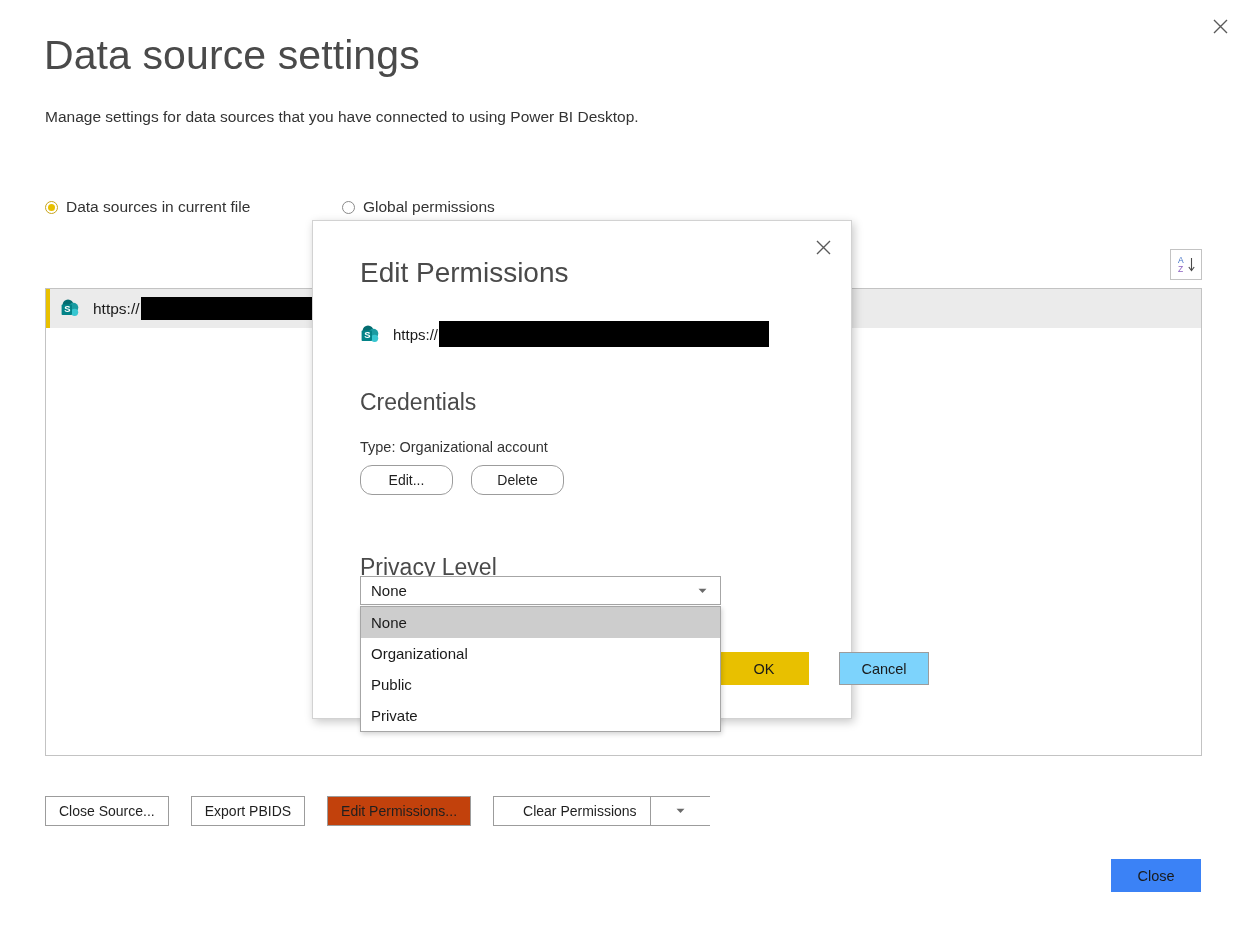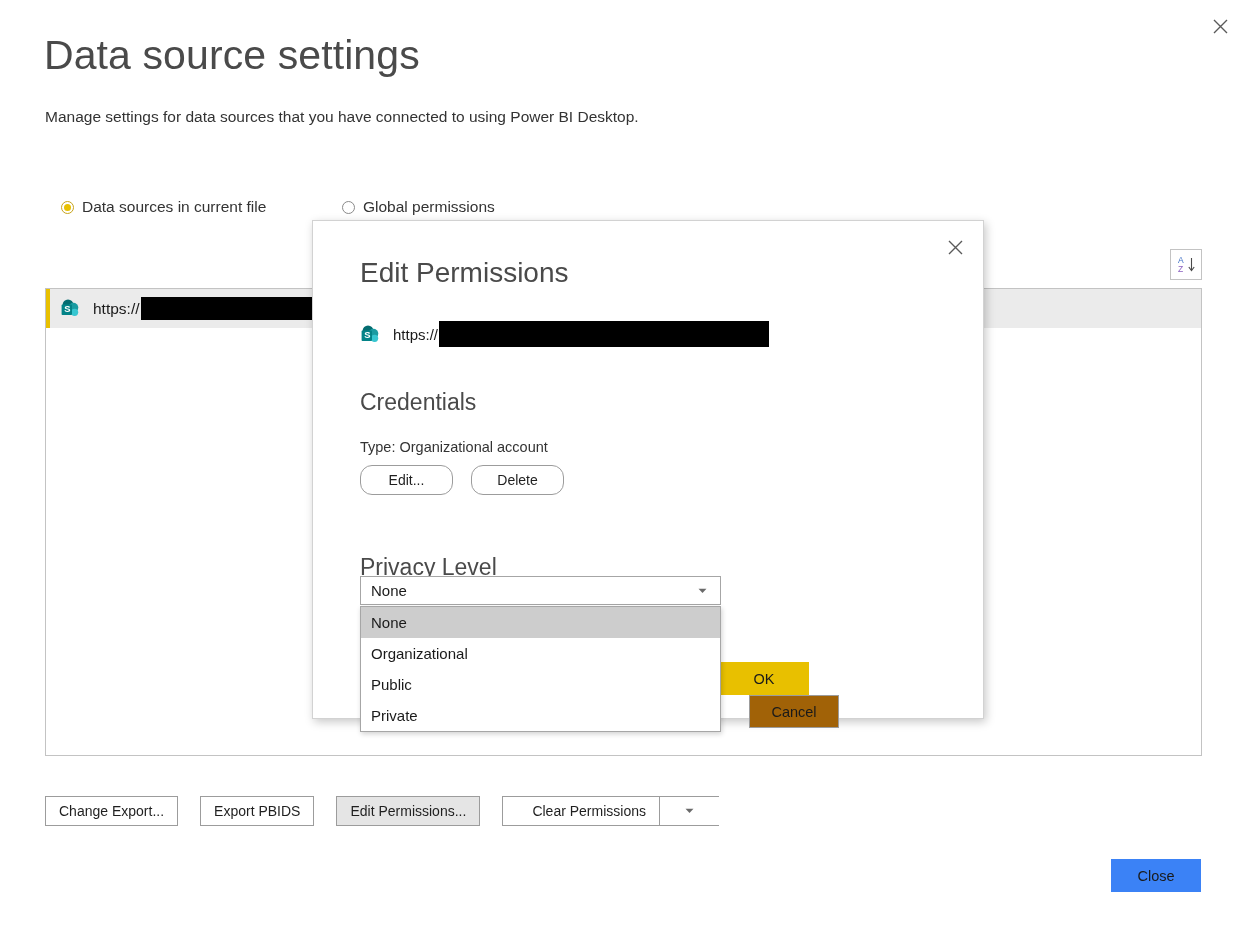--- a/index.html
+++ b/index.html
@@ -35,21 +35,21 @@
     position: absolute; left: 45px; top: 108px;
     font-size: 15.5px; color: #333333; white-space: nowrap;
   }
 
   
   .radio-row { position: absolute; left: 45px; top: 198px; }
   .radio-opt {
     position: absolute; display: flex; align-items: center;
     cursor: pointer; white-space: nowrap;
   }
-  .radio-opt.first { left: 16px; top: 0; }
+  .radio-opt.first { left: 0; top: 0; }
   .radio-opt.second { left: 297px; top: 0; }
   .rb {
     width: 13px; height: 13px; border-radius: 50%;
     border: 1px solid #8a8a8a; background: #fff;
     display: inline-block; position: relative; margin-right: 8px;
     flex: none;
   }
   .rb.checked { border-color: #c8a41c; }
   .rb.checked::after {
     content: ""; position: absolute; left: 50%; top: 50%;
@@ -111,42 +111,42 @@
   .toolbar { position: absolute; left: 45px; top: 796px; display: flex; align-items: flex-start; }
   .btn {
     height: 30px; min-width: 60px;
     border: 1px solid #9c9c9c; background: #ffffff;
     font-family: "Liberation Sans", sans-serif;
     font-size: 14px; color: #1f1f1f;
     padding: 0 13px; cursor: pointer;
     display: inline-flex; align-items: center; justify-content: center;
     white-space: nowrap;
   }
-  .btn.pressed { background: #e5e5e5; }
+  .btn.pressed { background: #c2410c; }
   .btn + .btn { margin-left: 22px; }
   .split { display: inline-flex; margin-left: 22px; }
   .split .btn { margin-left: 0; border-right: 0; padding-left: 29px; }
   .split .btn-arrow {
     width: 24px; padding: 0; border-left: 1px solid #9c9c9c;
   }
 
   .close-btn {
     position: absolute; left: 1111px; top: 859px;
     width: 90px; height: 33px;
     background: #3b82f6; border: 0;
     font-family: "Liberation Sans", sans-serif;
     font-size: 14.5px; color: #1a1a1a;
     cursor: pointer;
     display: flex; align-items: center; justify-content: center;
   }
 
   
   .dialog {
     position: absolute; left: 312px; top: 220px;
-    width: 672px; height: 499px;
+    width: 540px; height: 499px;
     background: #ffffff;
     border: 1px solid #d2d2d2;
     box-shadow: 2px 3px 9px rgba(0,0,0,.22);
     z-index: 20;
   }
   .dlg-close {
     position: absolute; top: 10px; right: 10px;
     width: 36px; height: 32px;
     display: flex; align-items: center; justify-content: center;
     cursor: pointer;
@@ -196,30 +196,30 @@
     box-shadow: 1px 2px 5px rgba(0,0,0,.18);
     z-index: 40;
   }
   .combo-item {
     height: 31px; display: flex; align-items: center;
     padding-left: 10px; font-size: 15px; color: #1a1a1a;
     cursor: pointer;
   }
   .combo-item.selected { background: #cdcdcd; }
 
-  .dlg-actions { position: absolute; left: 406px; top: 441px; display: flex; flex-direction: column; }
+  .dlg-actions { position: absolute; left: 406px; top: 431px; display: flex; }
   .ok-btn {
     width: 90px; height: 33px; background: #e8c000; border: 0;
     font-family: "Liberation Sans", sans-serif;
     font-size: 14.5px; color: #1a1a1a; cursor: pointer;
     display: flex; align-items: center; justify-content: center;
   }
   .cancel-btn {
     margin-left: 30px; width: 90px; height: 33px;
-    border: 1px solid #9c9c9c; background: #a16207;
+    border: 1px solid #9c9c9c; background: #7dd3fc;
     font-family: "Liberation Sans", sans-serif;
     font-size: 14.5px; color: #1a1a1a; cursor: pointer;
     display: flex; align-items: center; justify-content: center;
   }
 </style>
 </head>
 <body>
 
 <div id="root">
 
@@ -263,21 +263,21 @@
         <text x="4.3" y="14.4" font-family="Liberation Sans, sans-serif" font-size="9.4" font-weight="bold" fill="#ffffff">S</text>
       </svg>
       <span class="url">
         <span>https://</span>
         <span class="redact" style="width:203px; margin-left:1px;"></span>
       </span>
     </div>
   </div>
 
   <div class="toolbar">
-    <button class="btn">Change Export...</button>
+    <button class="btn">Close Source...</button>
     <button class="btn">Export PBIDS</button>
     <button class="btn pressed">Edit Permissions...</button>
     <span class="split">
       <button class="btn">Clear Permissions</button>
       <button class="btn btn-arrow">
         <svg width="9" height="6" viewBox="0 0 9 6">
           <path d="M0.5 0.8 L4.5 5 L8.5 0.8 Z" fill="#6a6a6a"></path>
         </svg>
       </button>
     </span>

